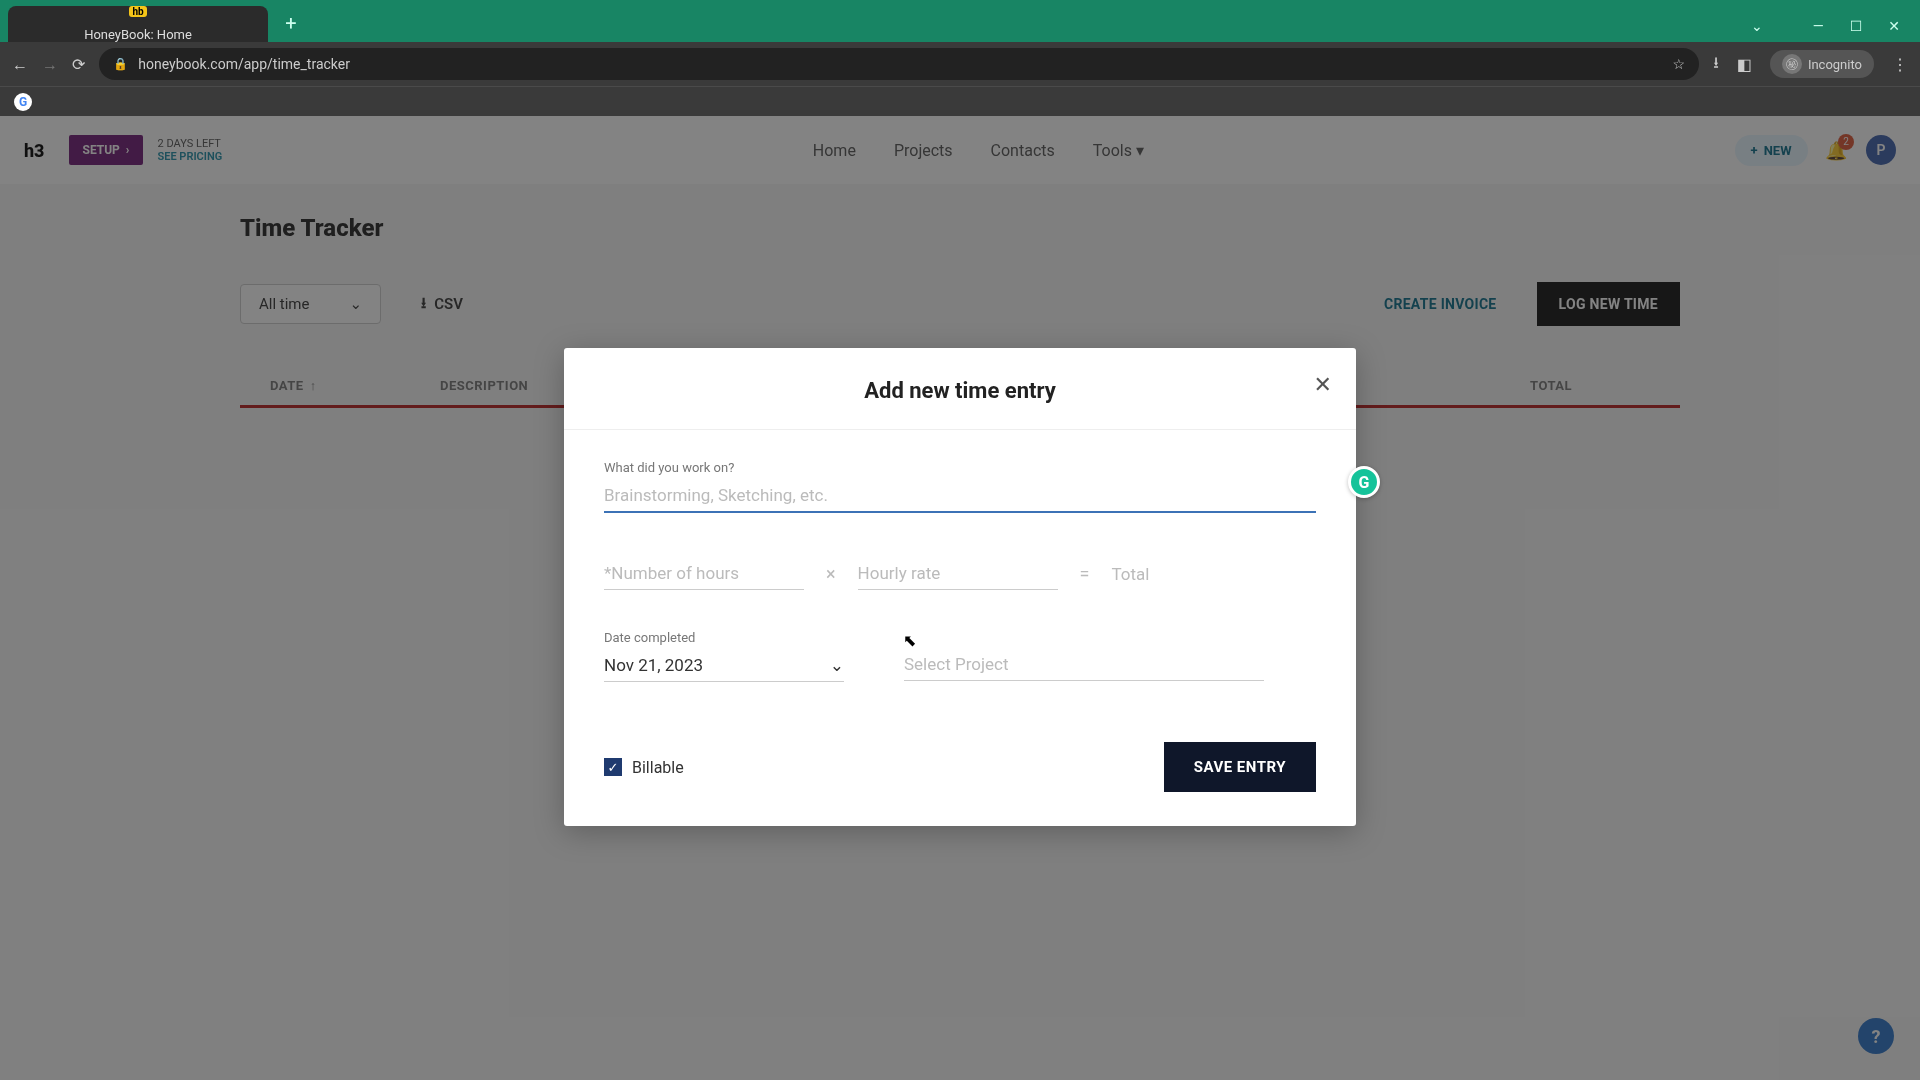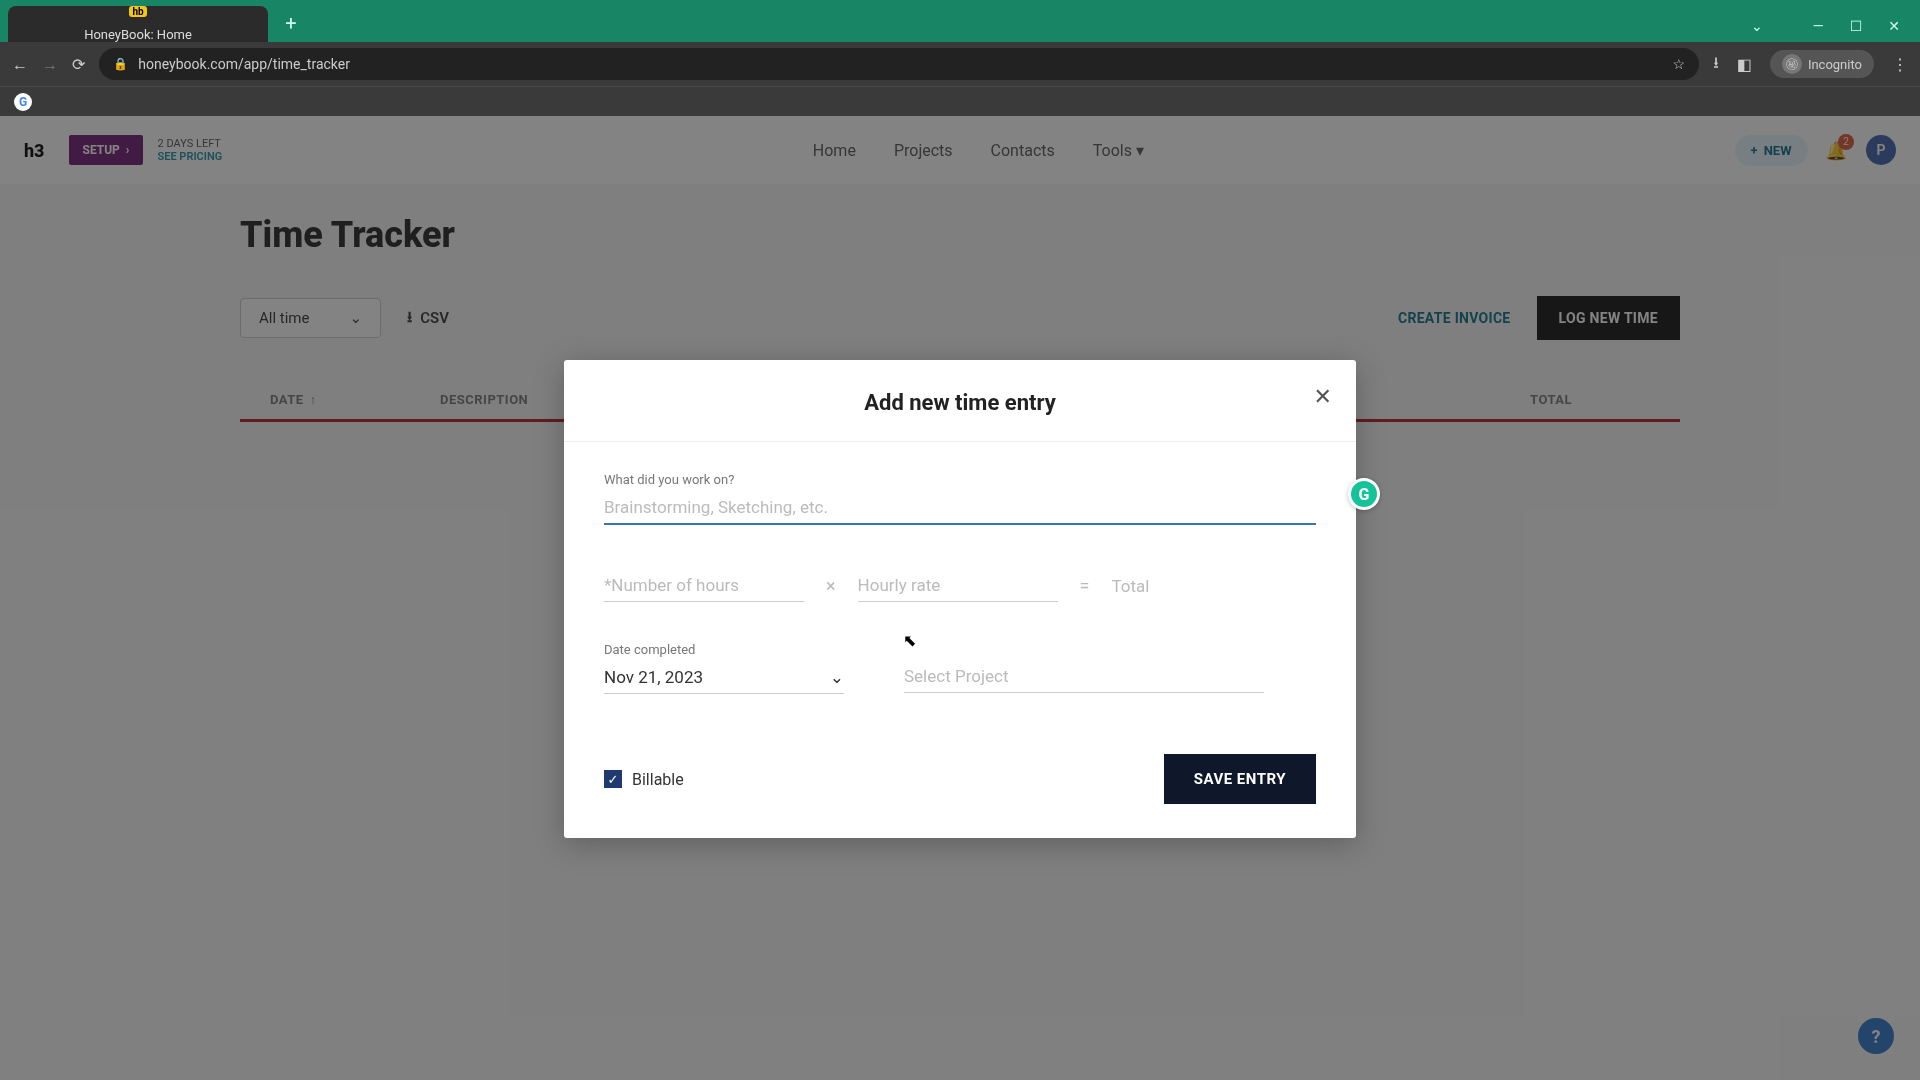--- a/index.html
+++ b/index.html
@@ -40,36 +40,36 @@
   .trial .l2 { color:#1f8fa8; font-weight:600; }
   .main-nav { margin-left:auto; margin-right:auto; display:flex; gap:38px; color:#555; font-size:16px; }
   .main-nav .item { display:flex; align-items:center; gap:4px; }
   .hdr-right { display:flex; align-items:center; gap:18px; }
   .new-btn { background:#e7f5ff; color:#0b6e8a; border-radius:20px; padding:8px 16px; font-size:13px; font-weight:700; display:flex; gap:6px; align-items:center;}
   .bell { position:relative; font-size:18px; color:#777; }
   .badge { position:absolute; top:-6px; right:-6px; background:#d53; color:#fff; border-radius:50%; width:16px; height:16px; font-size:10px; display:flex; align-items:center; justify-content:center; }
   .avatar { width:30px; height:30px; border-radius:50%; background:#3c5fab; color:#fff; display:flex; align-items:center; justify-content:center; font-size:14px; font-weight:600;}
 
   .content { padding:30px 240px; }
-  h1.page-title { font-size:36px; font-weight:800; color:#222; margin-bottom:40px; }
-  .toolbar { display:flex; align-items:center; gap:26px; margin-bottom:40px; }
+  h1.page-title { font-size:24px; font-weight:800; color:#222; margin-bottom:40px; }
+  .toolbar { display:flex; align-items:center; gap:40px; margin-bottom:40px; }
   .dd { background:#fff; border:1px solid #ccc; border-radius:4px; padding:10px 18px; display:flex; align-items:center; gap:40px; font-size:15px; color:#333;}
   .csv { display:flex; align-items:center; gap:8px; font-size:15px; font-weight:600; color:#333; }
   .spacer { flex:1; }
   .link-btn { color:#0b6e8a; font-weight:700; font-size:14px; letter-spacing:0.3px; }
   .dark-btn { background:#111; color:#fff; padding:14px 22px; font-size:14px; font-weight:700; letter-spacing:0.3px; }
 
   .thead { display:flex; padding:12px 30px; color:#777; font-size:13px; font-weight:700; letter-spacing:0.5px; border-bottom:3px solid #b91c1c;}
   .col-date{width:170px; display:flex; gap:6px; align-items:center;}
   .col-desc{flex:1;}
   .col-total{width:120px; text-align:left;}
   .trow { display:flex; padding:24px 30px; color:#444; font-size:15px; background:#fff; border-bottom:1px solid #eee;}
 
   
-  .modal { position:absolute; z-index:10; left:50%; top:244px; transform:translateX(-50%); width:792px; background:#fff; border-radius:3px; box-shadow:0 6px 30px rgba(0,0,0,0.25); }
+  .modal { position:absolute; z-index:10; left:50%; top:232px; transform:translateX(-50%); width:792px; background:#fff; border-radius:3px; box-shadow:0 6px 30px rgba(0,0,0,0.25); }
   .m-head { position:relative; padding:30px 30px 26px; text-align:center; border-bottom:1px solid #eee;}
   .m-title { font-size:22px; font-weight:700; color:#222; }
   .m-close { position:absolute; right:24px; top:24px; font-size:22px; color:#555; cursor:pointer; }
   .m-body { padding:30px 40px 34px; }
   .fld-label { font-size:13px; color:#777; margin-bottom:4px; display:block;}
   .txt-in { width:100%; border:none; border-bottom:2px solid #3c72b6; font-size:17px; padding:6px 0; outline:none; }
   .txt-in::placeholder { color:#bbb; }
   .row-calc { display:flex; align-items:center; gap:22px; margin-top:44px; }
   .und-in { border:none; border-bottom:1px solid #ccc; font-size:17px; padding:6px 0; width:200px; outline:none; color:#444; }
   .und-in::placeholder { color:#bbb; }

